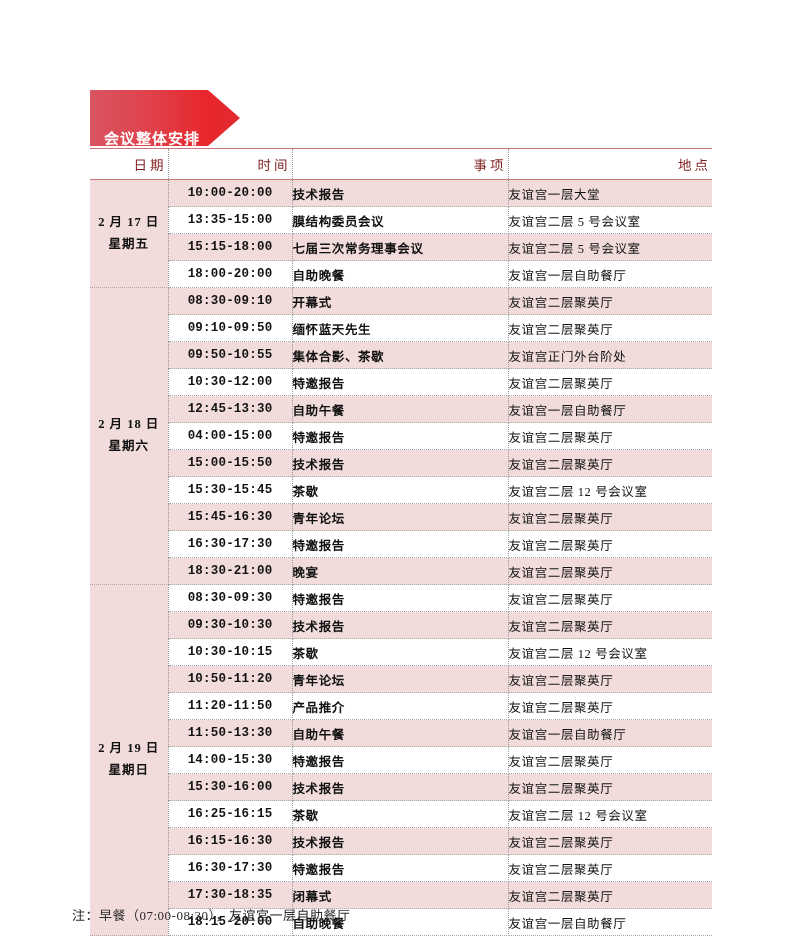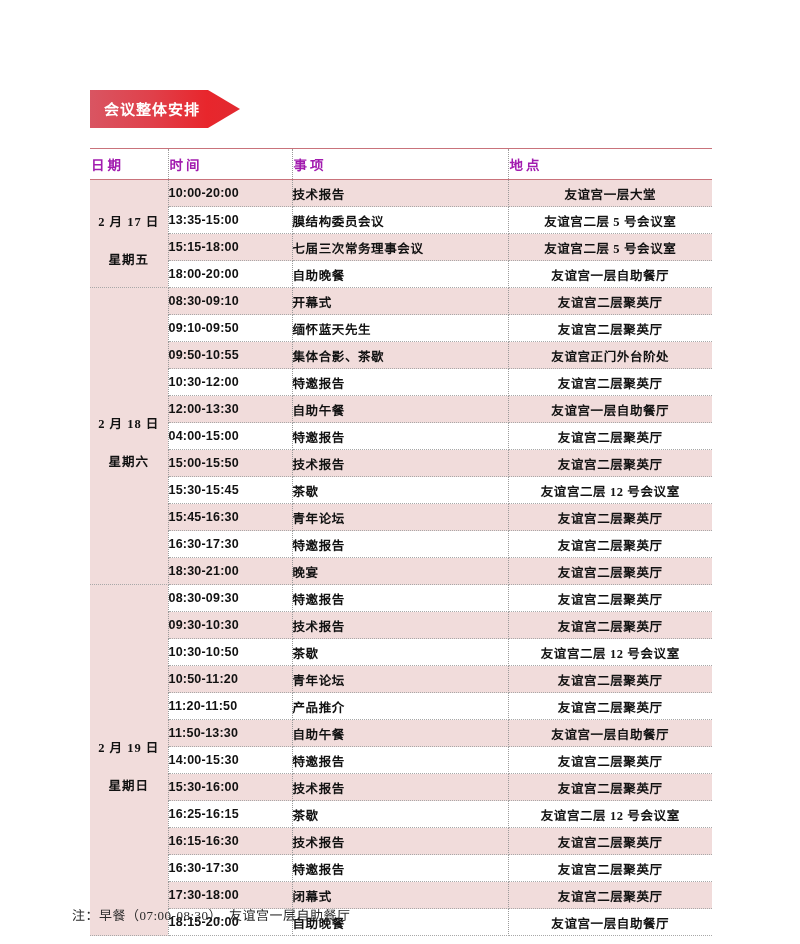--- a/index.html
+++ b/index.html
@@ -26,26 +26,26 @@
   .banner-wrap {
     position: absolute;
     left: 90px;
     top: 90px;
     width: 150px;
     height: 38px;
   }
   .banner {
     position: relative;
     width: 150px;
-    height: 38px;
+    height: 56px;
     background: linear-gradient(90deg, #d95562 0%, #e0404a 42%, #e8262c 78%, #e12a31 100%);
     -webkit-clip-path: polygon(0 0, 118px 0, 150px 50%, 118px 100%, 0 100%);
     clip-path: polygon(0 0, 118px 0, 150px 50%, 118px 100%, 0 100%);
     display: flex;
-    align-items: center;
+    align-items: flex-end;
   }
   .banner-label {
     color: #ffffff;
     font-family: "Liberation Sans", "DejaVu Sans", sans-serif;
     font-weight: bold;
     font-size: 15px;
     letter-spacing: 1px;
     padding-left: 14px;
     line-height: 1;
     white-space: nowrap;
@@ -68,26 +68,26 @@
   table.schedule col.c-time { width: 124px; }
   table.schedule col.c-item { width: 216px; }
   table.schedule col.c-loc  { width: 204px; }
 
   table.schedule thead th {
     height: 28px;
     background: #ffffff;
     border-top: 1.6px solid #c9737b;
     border-bottom: 1.6px solid #c9737b;
     border-right: 1px dotted #9a9a9a;
-    font-weight: bold;
+    font-weight: normal;
     font-size: 13.5px;
     letter-spacing: 3px;
-    text-align: left;
+    text-align: right;
     vertical-align: middle;
-    color: #a21caf;
+    color: #7f1d1d;
   }
   table.schedule thead th:last-child { border-right: none; }
 
   table.schedule tbody td {
     height: 26px;
     border-bottom: 1px dotted #a8a8a8;
     border-right: 1px dotted #9a9a9a;
     vertical-align: middle;
     font-size: 12.5px;
     color: #111;
@@ -99,37 +99,38 @@
     background: #f1dcdb;
     text-align: center;
     vertical-align: middle;
     font-weight: bold;
     font-size: 13px;
     line-height: 1.75;
     border-bottom: 1px dotted #a8a8a8;
     letter-spacing: 1px;
     white-space: nowrap;
   }
-  td.date-cell .dc-line { display: block; margin-top: 16px; }
+  td.date-cell .dc-line { display: block; }
 
   td.time-cell {
-    font-family: Liberation Sans, sans-serif;
+    text-align: center;
+    font-family: Liberation Mono, monospace;
     font-weight: bold;
     font-size: 12.5px;
     letter-spacing: 0.2px;
   }
   td.item-cell {
     text-align: left;
     padding-left: 14px;
     font-weight: bold;
     letter-spacing: 0.6px;
   }
   td.loc-cell {
-    text-align: center;
-    font-weight: bold;
+    text-align: left;
+    font-weight: normal;
     letter-spacing: 0.6px;
   }
 
   tr.shade td.time-cell,
   tr.shade td.item-cell,
   tr.shade td.loc-cell { background: #f1dcdb; }
   tr.plain td.time-cell,
   tr.plain td.item-cell,
   tr.plain td.loc-cell { background: #ffffff; }
 
@@ -216,21 +217,21 @@
             <td class="time-cell">09:50-10:55</td>
             <td class="item-cell">集体合影、茶歇</td>
             <td class="loc-cell">友谊宫正门外台阶处</td>
           </tr>
           <tr class="plain">
             <td class="time-cell">10:30-12:00</td>
             <td class="item-cell">特邀报告</td>
             <td class="loc-cell">友谊宫二层聚英厅</td>
           </tr>
           <tr class="shade">
-            <td class="time-cell">12:00-13:30</td>
+            <td class="time-cell">12:45-13:30</td>
             <td class="item-cell">自助午餐</td>
             <td class="loc-cell">友谊宫一层自助餐厅</td>
           </tr>
           <tr class="plain">
             <td class="time-cell">04:00-15:00</td>
             <td class="item-cell">特邀报告</td>
             <td class="loc-cell">友谊宫二层聚英厅</td>
           </tr>
           <tr class="shade">
             <td class="time-cell">15:00-15:50</td>
@@ -265,21 +266,21 @@
             <td class="time-cell">08:30-09:30</td>
             <td class="item-cell">特邀报告</td>
             <td class="loc-cell">友谊宫二层聚英厅</td>
           </tr>
           <tr class="shade">
             <td class="time-cell">09:30-10:30</td>
             <td class="item-cell">技术报告</td>
             <td class="loc-cell">友谊宫二层聚英厅</td>
           </tr>
           <tr class="plain">
-            <td class="time-cell">10:30-10:50</td>
+            <td class="time-cell">10:30-10:15</td>
             <td class="item-cell">茶歇</td>
             <td class="loc-cell">友谊宫二层 12 号会议室</td>
           </tr>
           <tr class="shade">
             <td class="time-cell">10:50-11:20</td>
             <td class="item-cell">青年论坛</td>
             <td class="loc-cell">友谊宫二层聚英厅</td>
           </tr>
           <tr class="plain">
             <td class="time-cell">11:20-11:50</td>
@@ -310,21 +311,21 @@
             <td class="time-cell">16:15-16:30</td>
             <td class="item-cell">技术报告</td>
             <td class="loc-cell">友谊宫二层聚英厅</td>
           </tr>
           <tr class="plain">
             <td class="time-cell">16:30-17:30</td>
             <td class="item-cell">特邀报告</td>
             <td class="loc-cell">友谊宫二层聚英厅</td>
           </tr>
           <tr class="shade">
-            <td class="time-cell">17:30-18:00</td>
+            <td class="time-cell">17:30-18:35</td>
             <td class="item-cell">闭幕式</td>
             <td class="loc-cell">友谊宫二层聚英厅</td>
           </tr>
           <tr class="plain last-row">
             <td class="time-cell">18:15-20:00</td>
             <td class="item-cell">自助晚餐</td>
             <td class="loc-cell">友谊宫一层自助餐厅</td>
           </tr>
         </tbody>
     </table>

